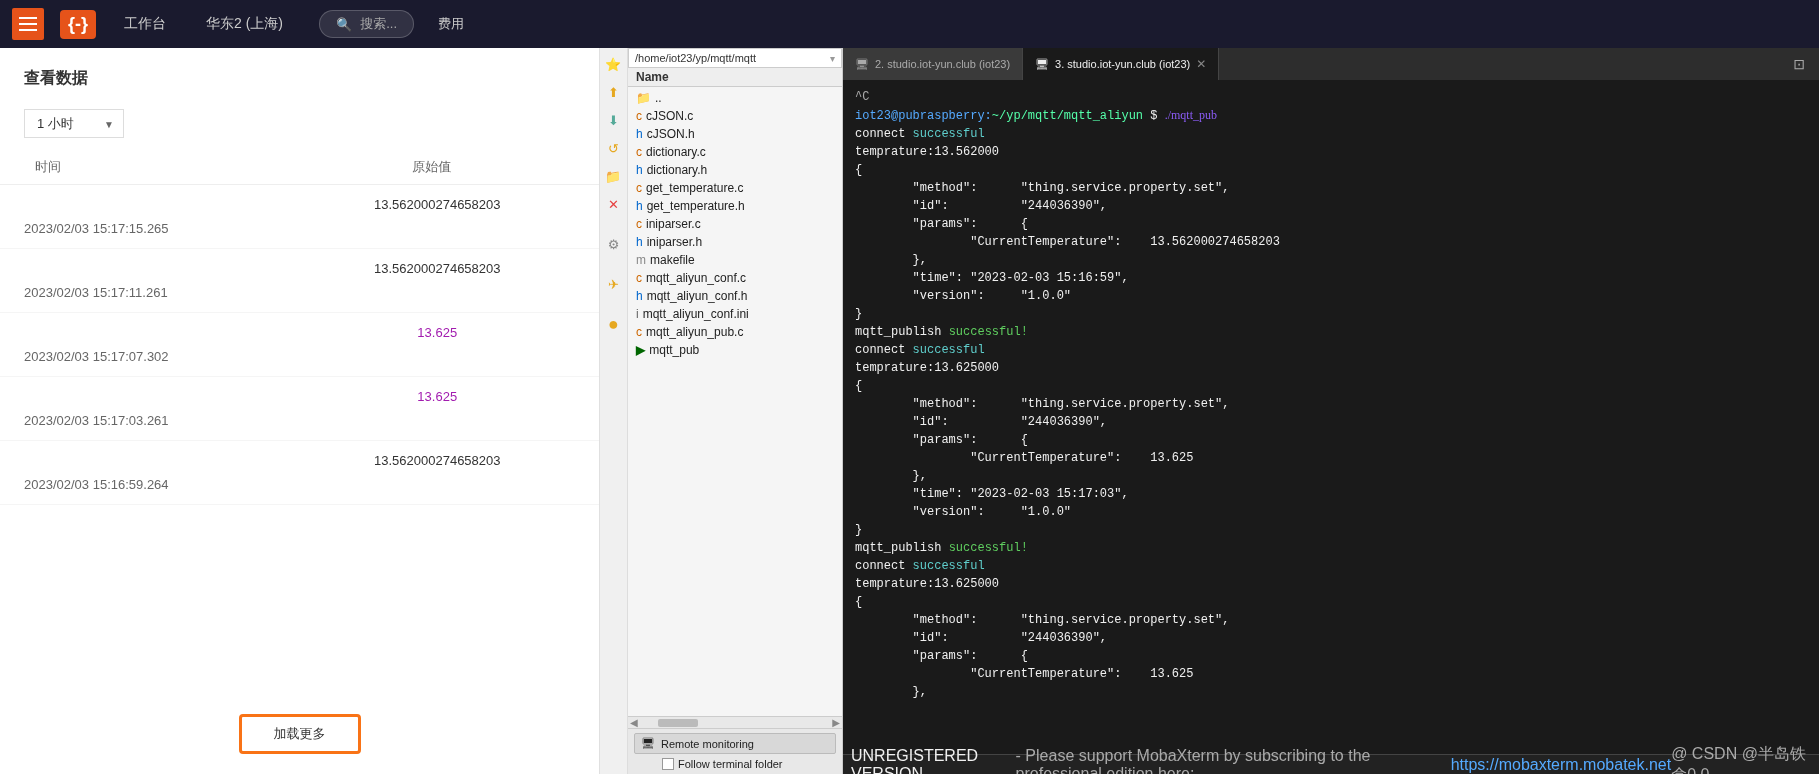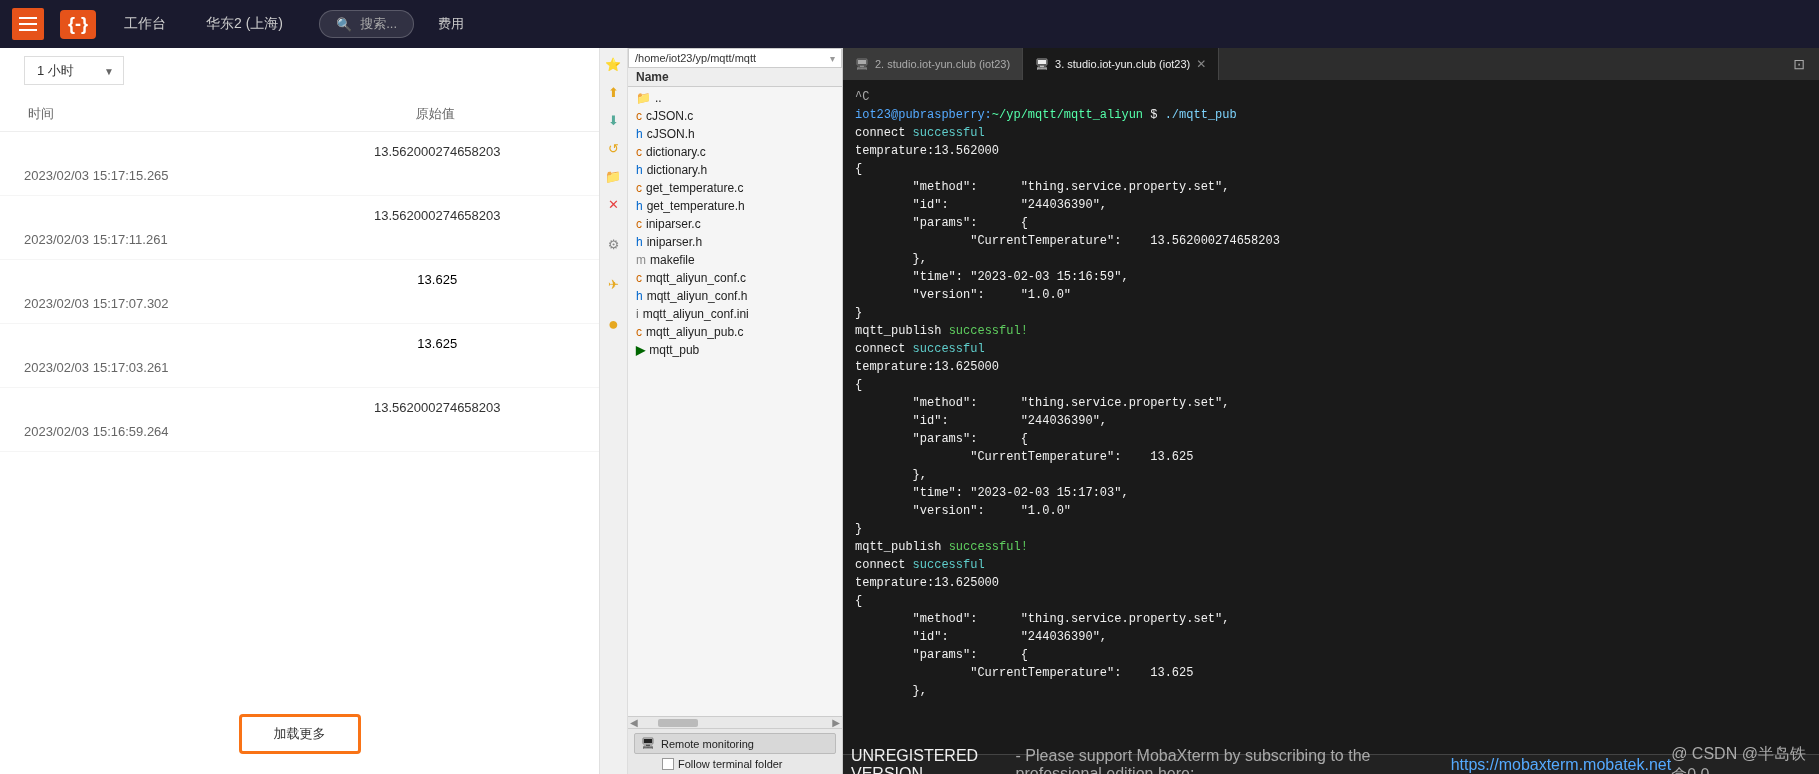--- a/index.html
+++ b/index.html
@@ -96,36 +96,36 @@
       content: '▼';
       position: absolute; right: 10px; top: 50%; transform: translateY(-50%);
       font-size: 10px; color: #666; pointer-events: none;
     }
     .data-table {
       flex: 1;
       overflow-y: auto;
     }
     .data-table-header {
       display: flex;
-      padding: 8px 28px;
+      padding: 8px 35px;
       border-bottom: 1px solid #eee;
       font-size: 13px;
       color: #666;
     }
     .data-table-header .col-time { flex: 1; }
     .data-table-header .col-value { flex: 1; text-align: center; }
     .data-row {
       display: flex;
       padding: 12px 24px;
       border-bottom: 1px solid #f5f5f5;
       font-size: 13px;
       color: #333;
     }
     .data-row .col-time { flex: 1; color: #666; margin-top: 24px; }
-    .data-row .col-value { flex: 1; text-align: center; color: #000000; }
+    .data-row .col-value { flex: 1; text-align: center; color: #a21caf; }
     .data-row .col-value.normal { color: #333; }
     .load-more {
       padding: 20px;
       display: flex; justify-content: center;
     }
     .load-more-btn {
       border: 3px solid #f97316;
       background: #fff;
       padding: 8px 32px;
       border-radius: 4px;
@@ -266,21 +266,21 @@
       flex: 1;
       padding: 8px 12px;
       font-family: 'Courier New', Consolas, monospace;
       font-size: 12px;
       color: #f0f0f0;
       overflow-y: auto;
       line-height: 1.5;
     }
     .t-prompt { color: #5af; }
     .t-path { color: #5fa; }
-    .t-cmd { color: #7dd3fc; }
+    .t-cmd { color: #8b5cf6; font-family: Liberation Serif, serif; }
     .t-green { color: #5fce5f; }
     .t-cyan { color: #5fcecc; }
     .t-white { color: #f0f0f0; }
     .t-ctrl { color: #aaa; }
 
     .bottom-bar {
       height: 20px;
       background: #222;
       border-top: 1px solid #444;
       display: flex; align-items: center;
@@ -311,20 +311,21 @@
   <div class="nav-search">
     <span>🔍</span>
     <span style="color:#aaa;">搜索...</span>
   </div>
   <div class="nav-fee">费用</div>
 </div>
 
 <div class="main-area">
 
   <div class="left-panel">
+    <div class="left-panel-header">查看数据</div>
     <div class="left-panel-filter">
       <div class="time-select-wrapper">
         <select class="time-select">
           <option>1 小时</option>
           <option>6 小时</option>
           <option>24 小时</option>
         </select>
       </div>
     </div>
     <div class="data-table">

